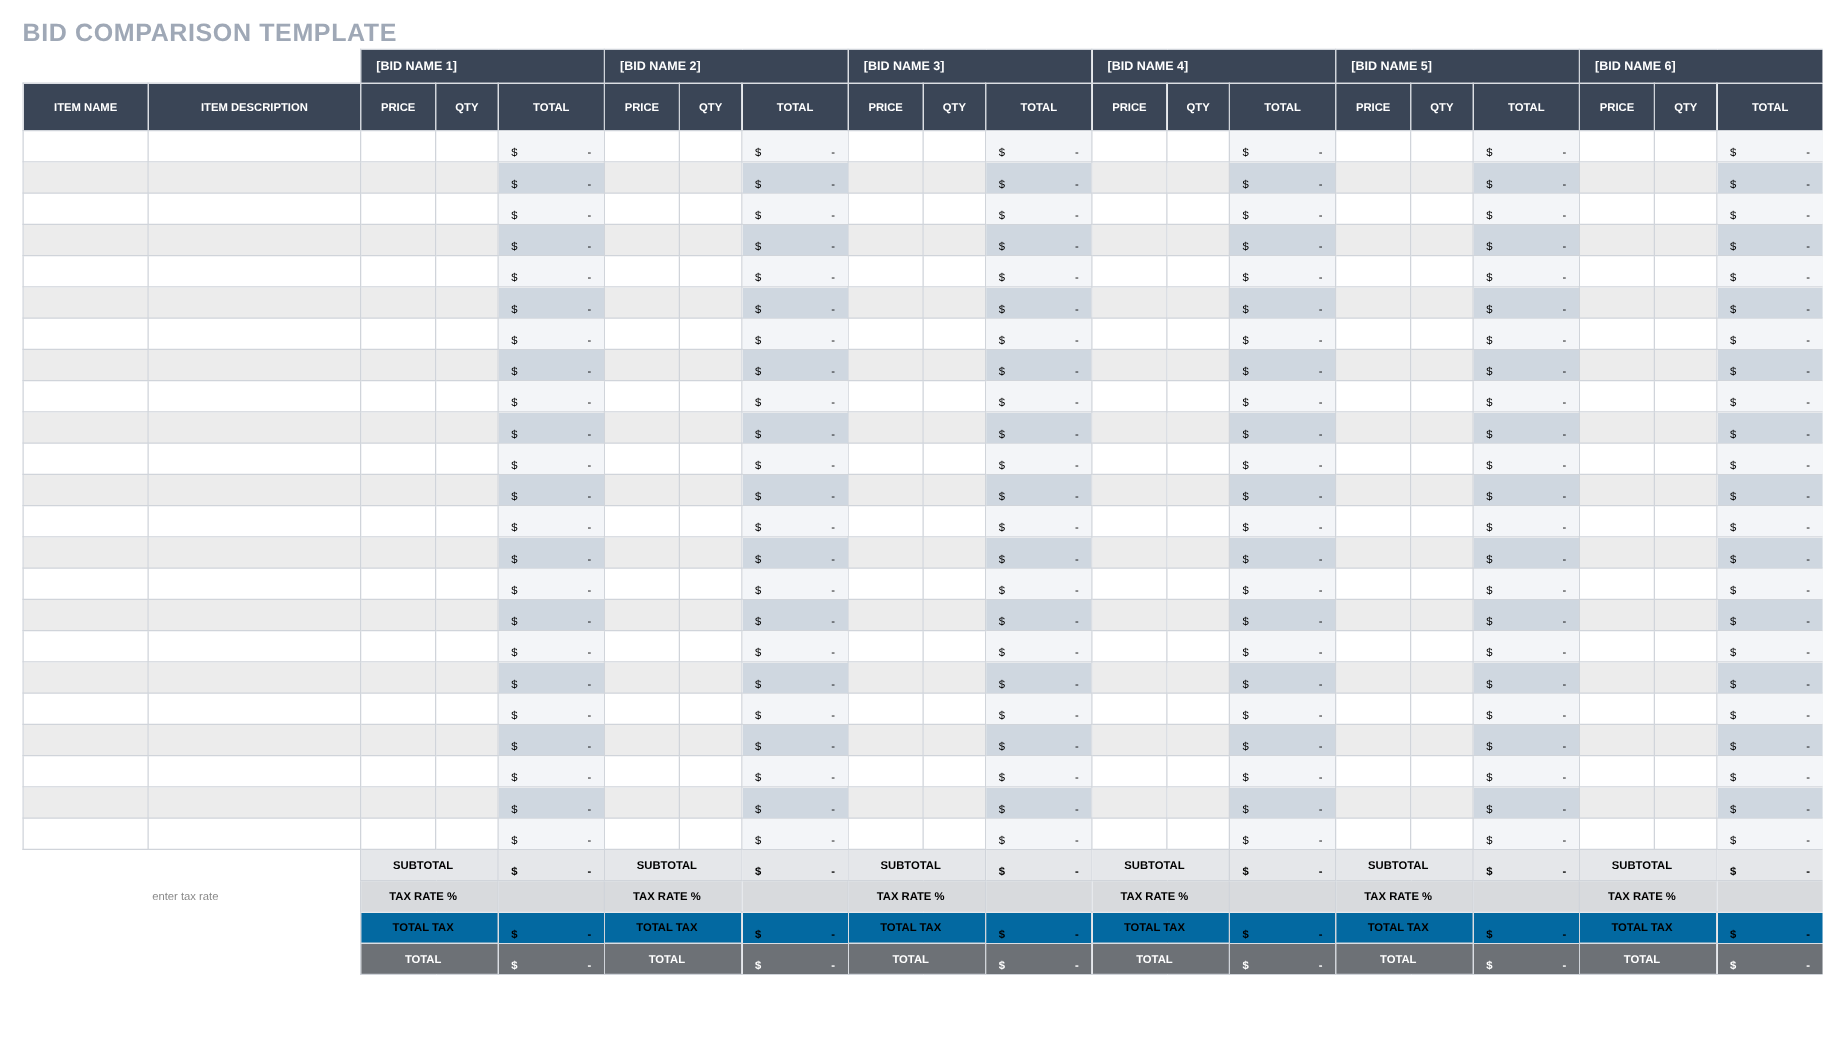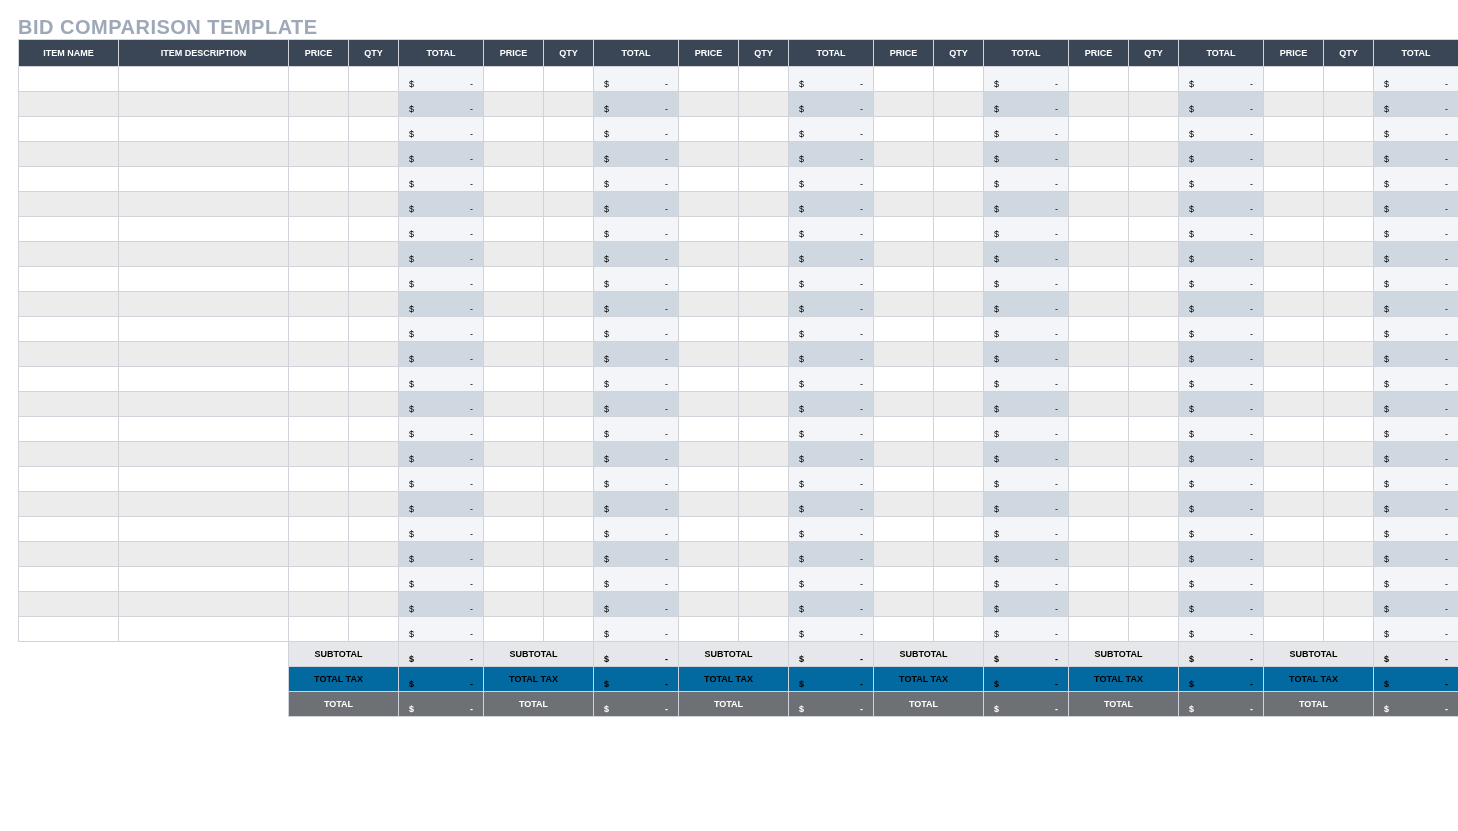--- a/index.html
+++ b/index.html
@@ -2,21 +2,21 @@
 <html><head>
 <meta charset="utf-8">
 <style>
 *{box-sizing:border-box;margin:0;padding:0}
 body{font-family:Arial,Helvetica,sans-serif;background:#fff;padding:16px 18px;width:1458px}
 h1{color:#9fa8b6;font-size:20px;font-weight:700;letter-spacing:.5px;}
 table{border-collapse:collapse;width:100%;table-layout:fixed}
 th,td{border:1px solid #d0d4da;padding:0;height:25px;font-size:9px;vertical-align:middle;overflow:hidden}
 .bidhdr th{background:#3a4556;color:#fff;font-weight:700;text-align:left;padding-left:12px;height:27px;font-size:10px}
 .bidhdr th.blank{background:#fff;border:none}
-.subhdr th{background:#3a4556;color:#fff;font-weight:700;text-align:center;height:27px;font-size:9px}
+.subhdr th{background:#3a4556;color:#fff;font-weight:700;text-align:center;height:38px;font-size:9px}
 tbody tr.odd td{background:#fff}
 tbody tr.odd td.tot{background:#f3f5f8}
 tbody tr.even td{background:#ececec}
 tbody tr.even td.tot{background:#cfd7e0}
 .money{position:relative;padding:0 10px}
 .money .cur{position:absolute;left:10px}
 .money .dash{position:absolute;right:10px}
 tfoot td{font-size:9px;font-weight:700}
 tfoot .lbl{text-align:center;padding-right:10px}
 tfoot .r-sub td{background:#e5e7ea}
@@ -55,20 +55,29 @@
       <col style="width:50px">
       <col style="width:85px">
 <col style="width:60px">
       <col style="width:50px">
       <col style="width:85px">
 <col style="width:60px">
       <col style="width:50px">
       <col style="width:85px">
 </colgroup>
 <thead>
+<tr class="bidhdr">
+<th class="blank" colspan="2"></th>
+<th colspan="3">[BID NAME 1]</th>
+<th colspan="3">[BID NAME 2]</th>
+<th colspan="3">[BID NAME 3]</th>
+<th colspan="3">[BID NAME 4]</th>
+<th colspan="3">[BID NAME 5]</th>
+<th colspan="3">[BID NAME 6]</th>
+</tr>
 <tr class="subhdr">
 <th>ITEM NAME</th>
 <th>ITEM DESCRIPTION</th>
 <th>PRICE</th>
         <th>QTY</th>
         <th>TOTAL</th>
 <th>PRICE</th>
         <th>QTY</th>
         <th>TOTAL</th>
 <th>PRICE</th>
@@ -1034,20 +1043,35 @@
         <td class="mcell">
           <span class="cur">$</span>
           <span class="dash">-</span>
         </td>
 <td class="lbl" colspan="2">SUBTOTAL</td>
         <td class="mcell">
           <span class="cur">$</span>
           <span class="dash">-</span>
         </td>
 </tr>
+<tr class="r-tax">
+<td class="first lbl" colspan="2">enter tax rate</td>
+<td class="lbl" colspan="2">TAX RATE %</td>
+        <td></td>
+<td class="lbl" colspan="2">TAX RATE %</td>
+        <td></td>
+<td class="lbl" colspan="2">TAX RATE %</td>
+        <td></td>
+<td class="lbl" colspan="2">TAX RATE %</td>
+        <td></td>
+<td class="lbl" colspan="2">TAX RATE %</td>
+        <td></td>
+<td class="lbl" colspan="2">TAX RATE %</td>
+        <td></td>
+</tr>
 <tr class="r-ttax">
 <td class="first" colspan="2"></td>
 <td class="lbl" colspan="2">TOTAL TAX</td>
         <td class="mcell">
           <span class="cur">$</span>
           <span class="dash">-</span>
         </td>
 <td class="lbl" colspan="2">TOTAL TAX</td>
         <td class="mcell">
           <span class="cur">$</span>

